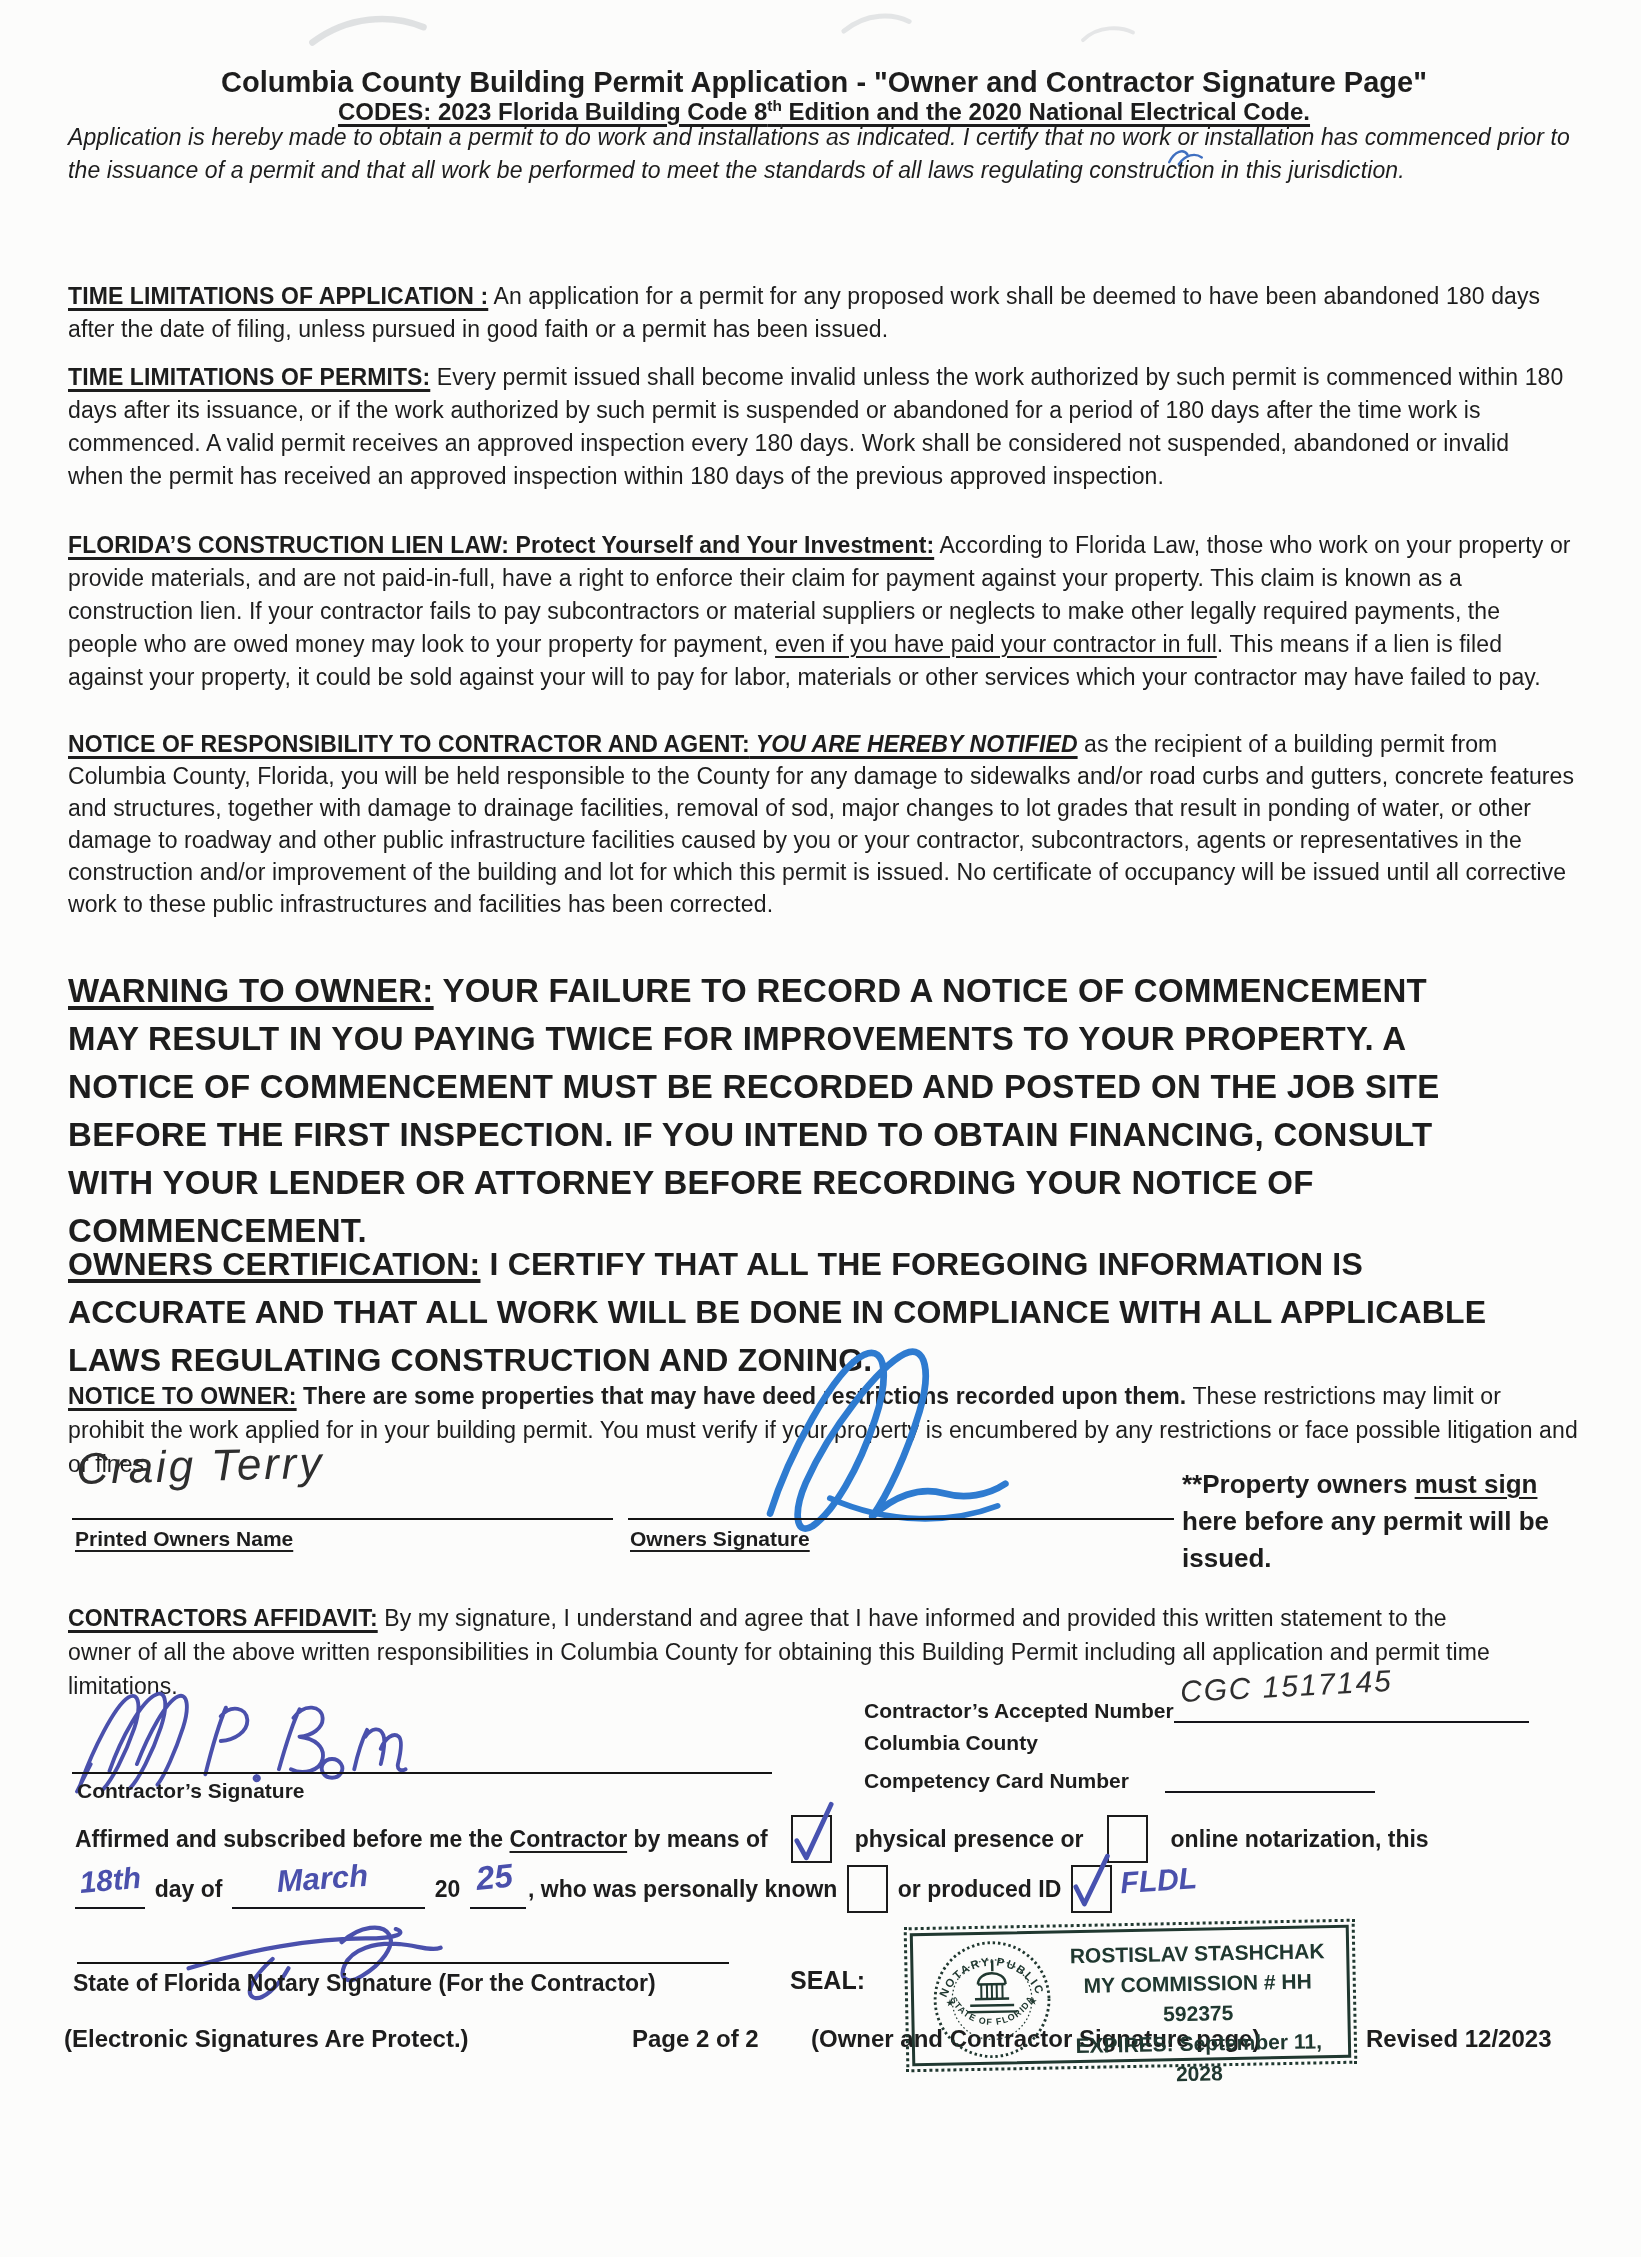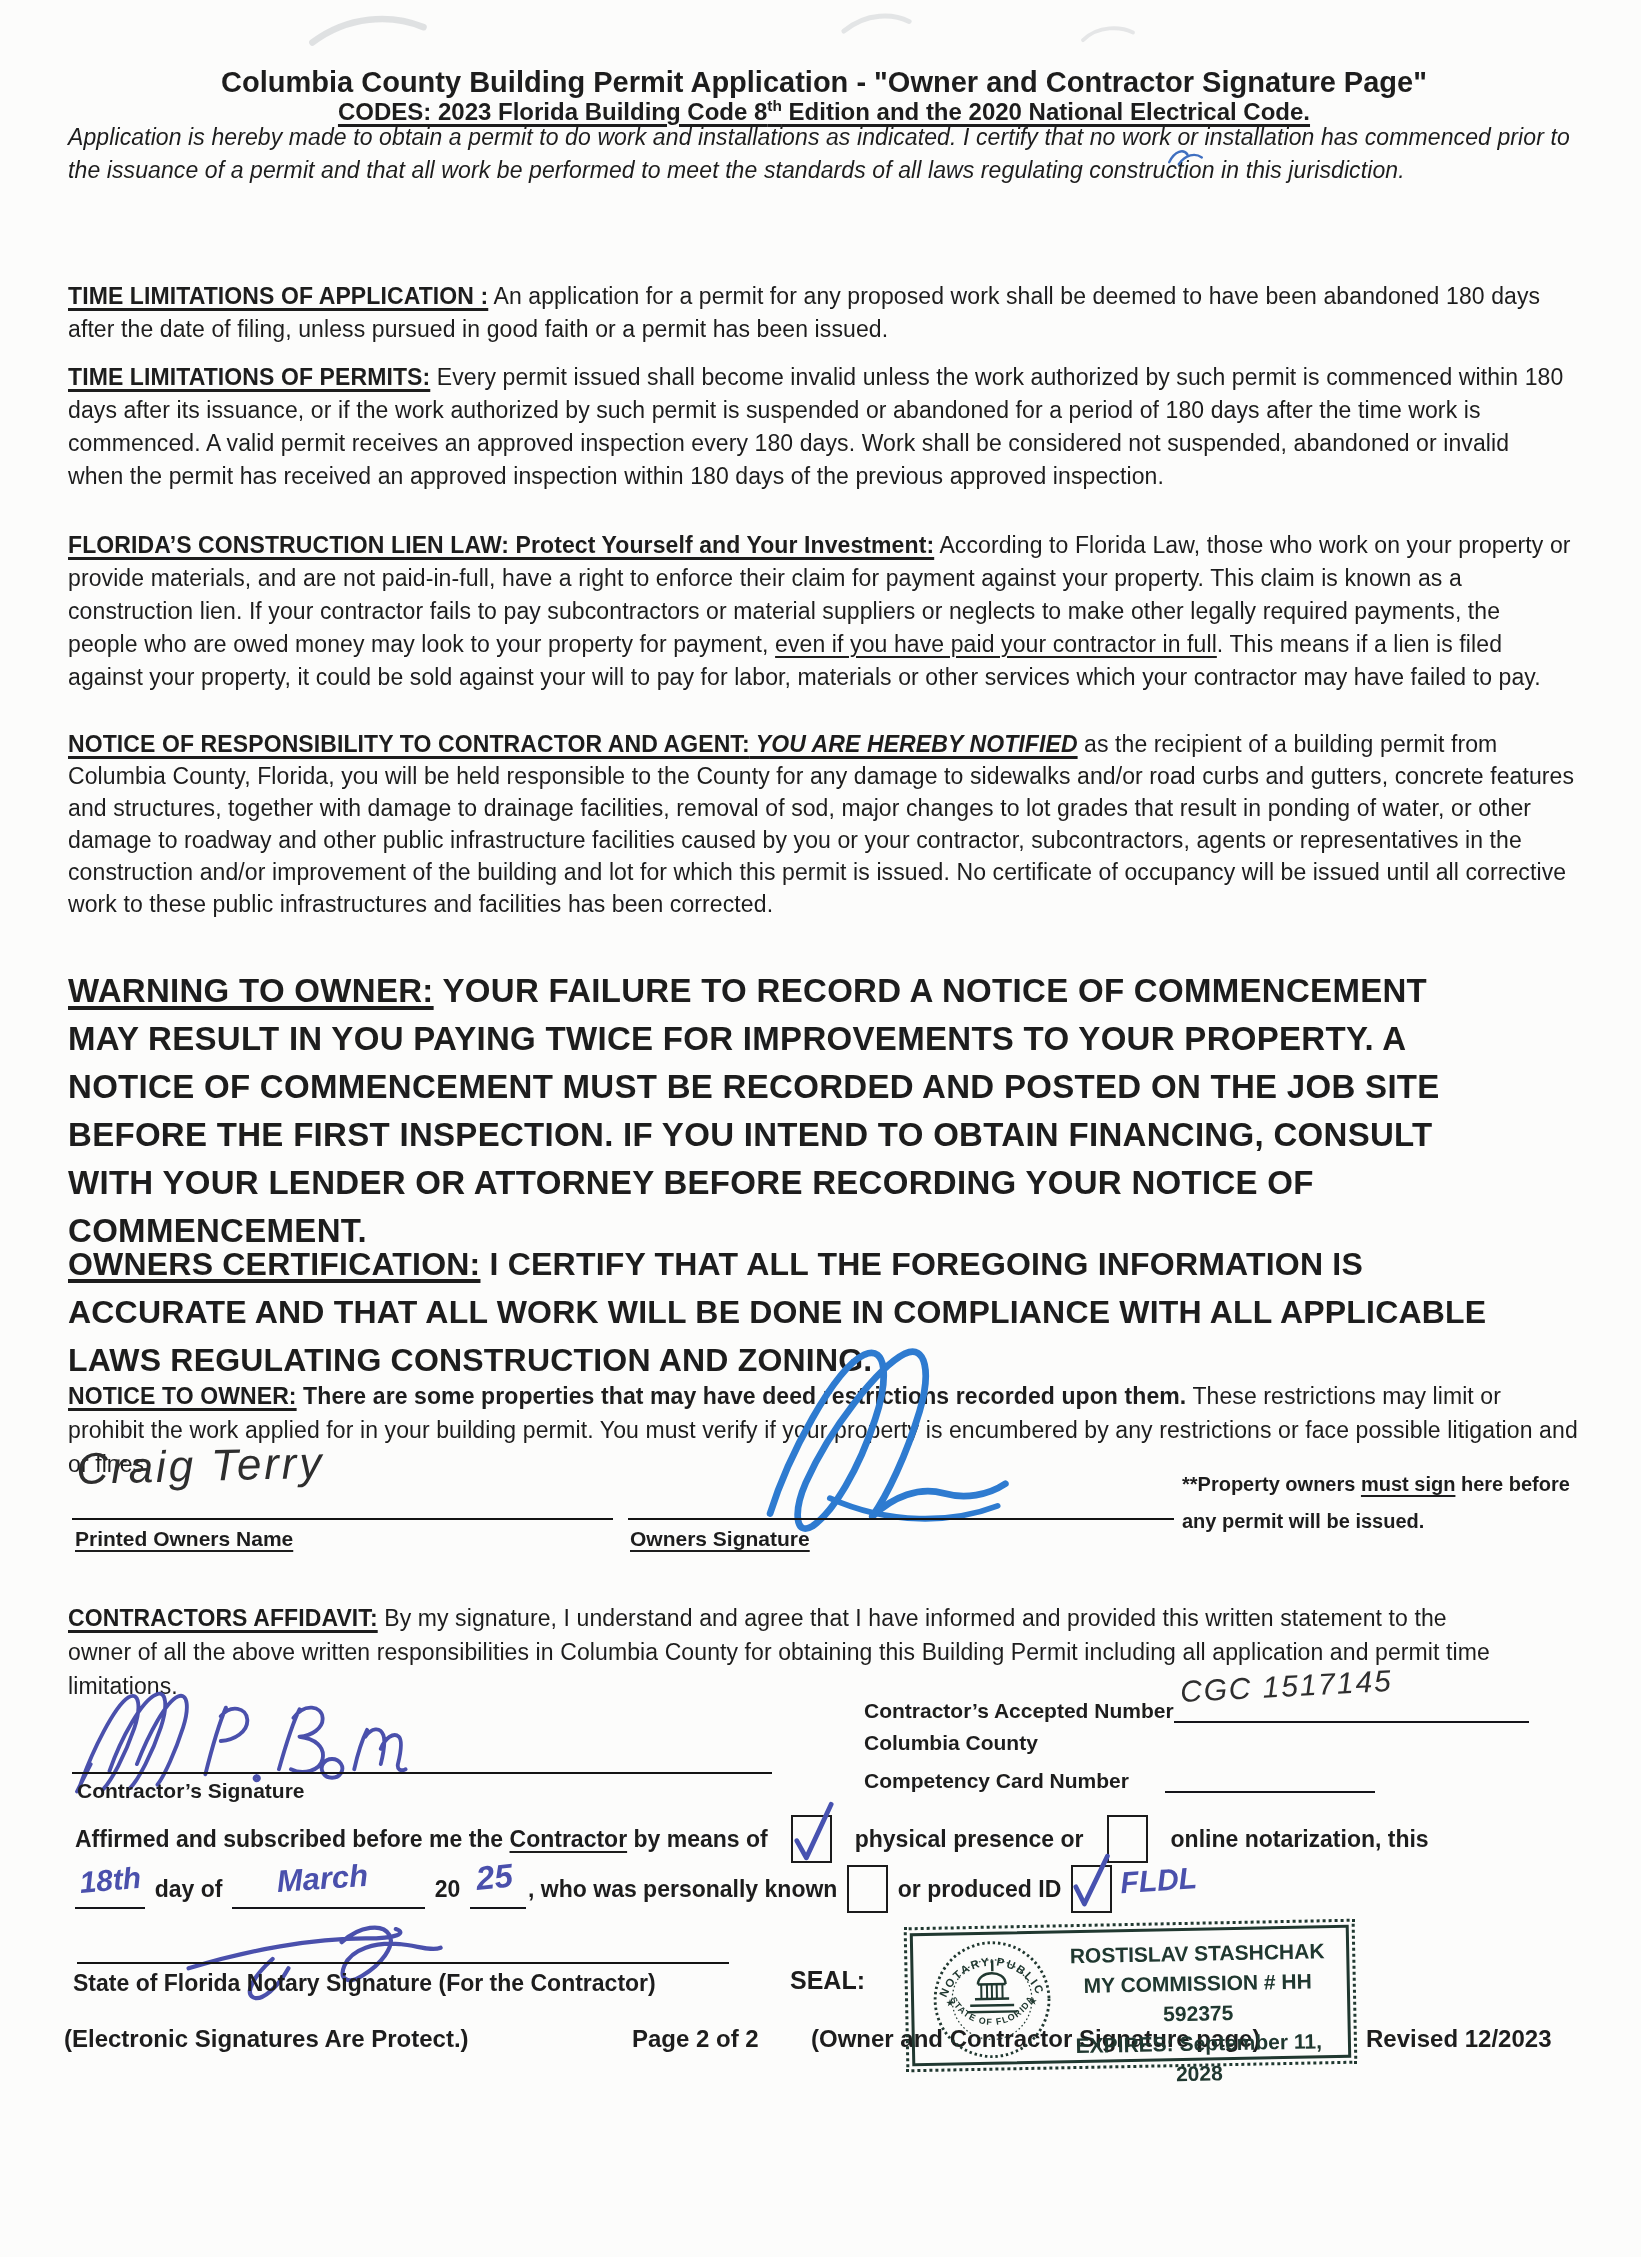--- a/index.html
+++ b/index.html
@@ -21,21 +21,21 @@
   .hw{font-style:italic;white-space:nowrap;transform-origin:left bottom;}
   .hw-black{color:#2e2e2e;}
   .hw-violet{color:#4a50ac;}
   .cbox{display:inline-block;width:37px;height:44px;border:2.9px solid #1b1b1b;position:relative;vertical-align:middle;flex:0 0 auto;}
   .check{position:absolute;left:-1.9px;top:-15.4px;overflow:visible;}
   .inline-row{display:flex;align-items:center;font-weight:bold;font-size:23px;white-space:nowrap;}
   .blank{display:inline-block;border-bottom:2.9px solid #15151a;text-align:center;position:relative;}
   .stamp{border:3.9px dotted #203830;padding:2.9px;transform:rotate(-1.1deg);}
   .stamp-inner{border:3.9px solid #203830;width:433px;height:127px;position:relative;background:transparent;}
   .stamp-text{position:absolute;left:143px;top:7.7px;width:282px;text-align:center;color:#203830;font-weight:bold;font-size:21px;line-height:30px;}
-  .note-text{font-size:20px;line-height:37px;font-weight:bold;}
+  .note-text{font-size:26px;line-height:37px;font-weight:bold;}
   .footer-item{font-weight:bold;font-size:24px;white-space:nowrap;}
   svg{display:block;}
   .smudge{opacity:0.42;}
 </style>
 </head>
 <body>
 
 <svg class="abs smudge" style="left:304px;top:7.7px;" width="126" height="44" viewBox="0 0 130 46">
     <path d="M 8 36 C 45 8 90 6 124 20" fill="none" stroke="#b9bdc2" stroke-width="7" stroke-linecap="round"></path>
   </svg>

